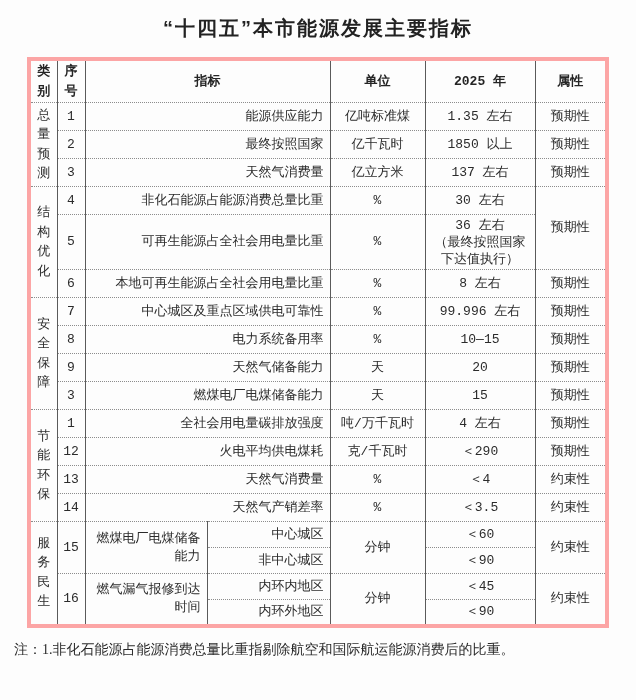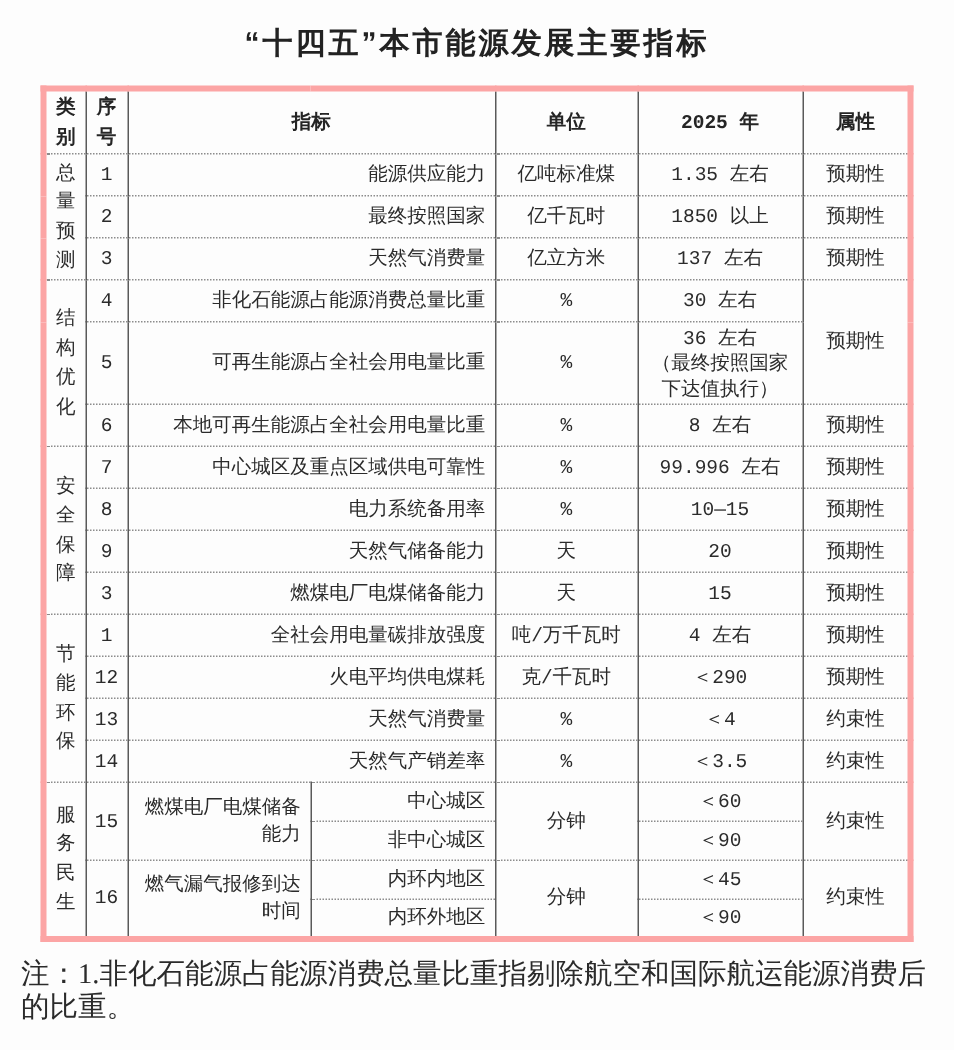--- a/index.html
+++ b/index.html
@@ -54,21 +54,21 @@
   }
   td.pre { white-space: pre-line; line-height: 17px; }
   tr.h40 { height: 40px; }
   tr.h28 { height: 28px; }
   tr.h55 { height: 55px; }
   tr.h26 { height: 26px; }
 
   .notes {
     margin: 11px 0 0 14px;
     width: 608px;
-    font-size: 19px;
+    font-size: 14px;
     line-height: 22px;
     color: #2b2b2b;
   }
   .note-line2 {
     margin-left: 21px;
     padding-left: 12px;
     text-indent: -12px;
   }
 </style>
 </head>

